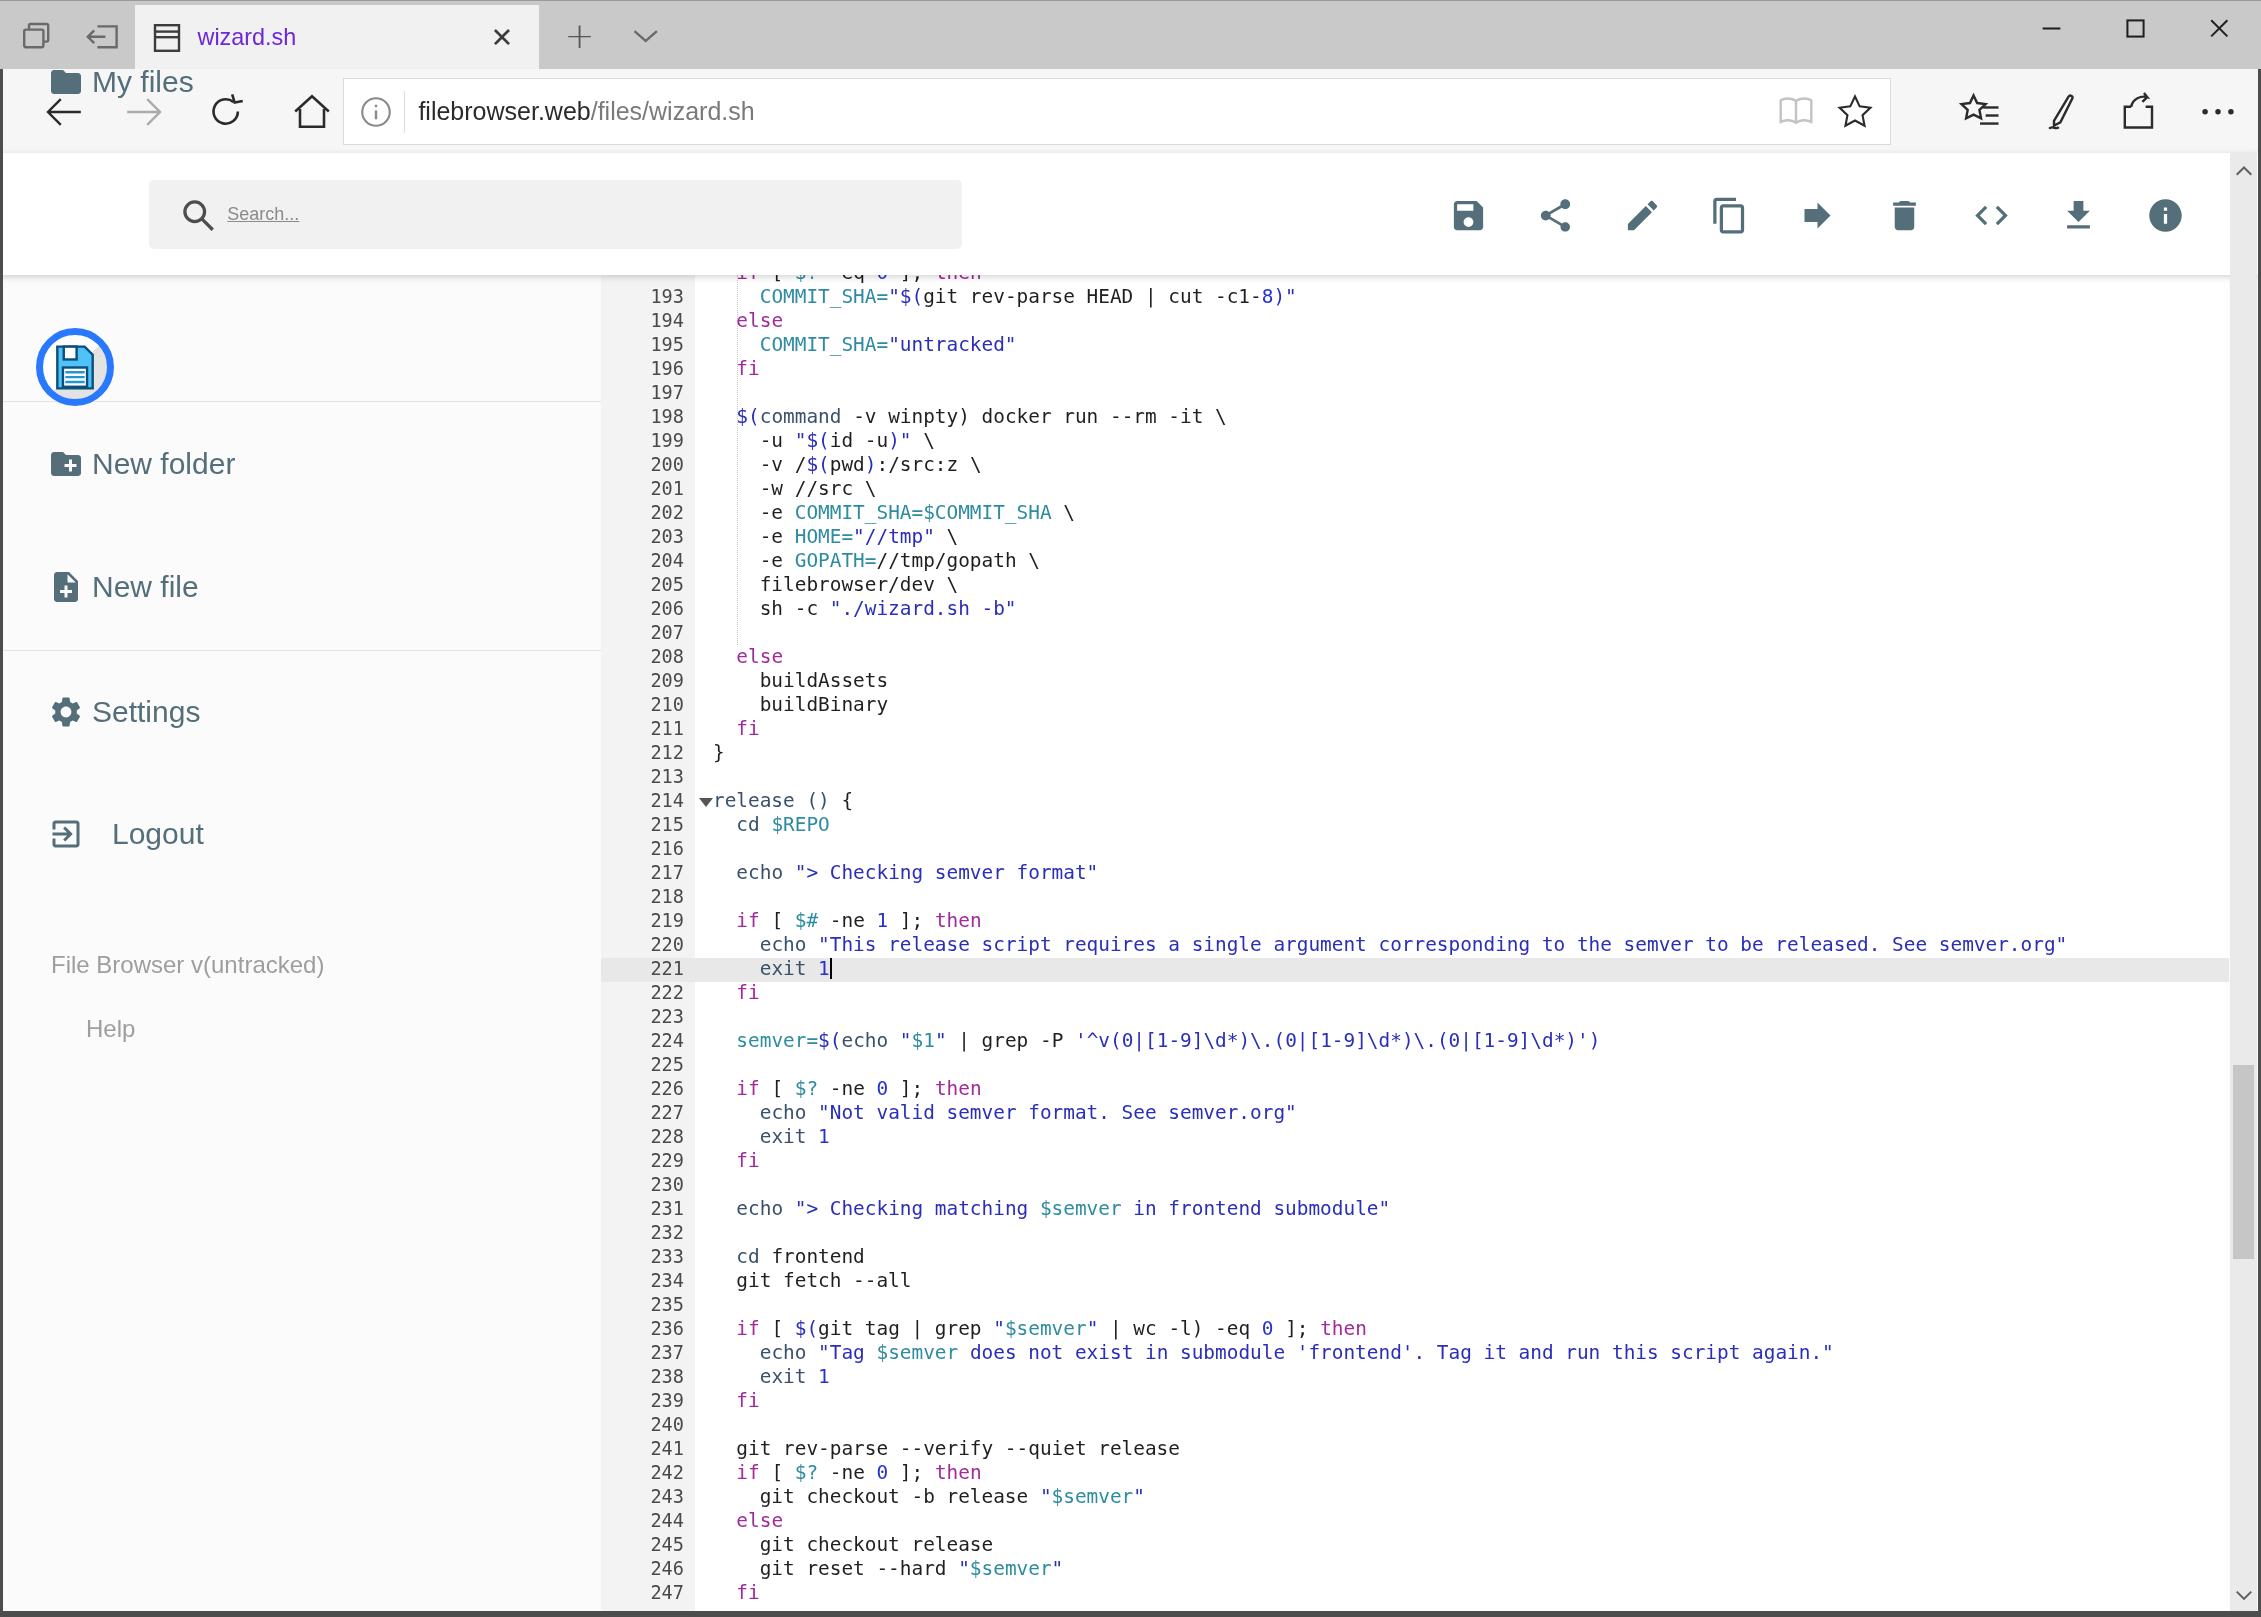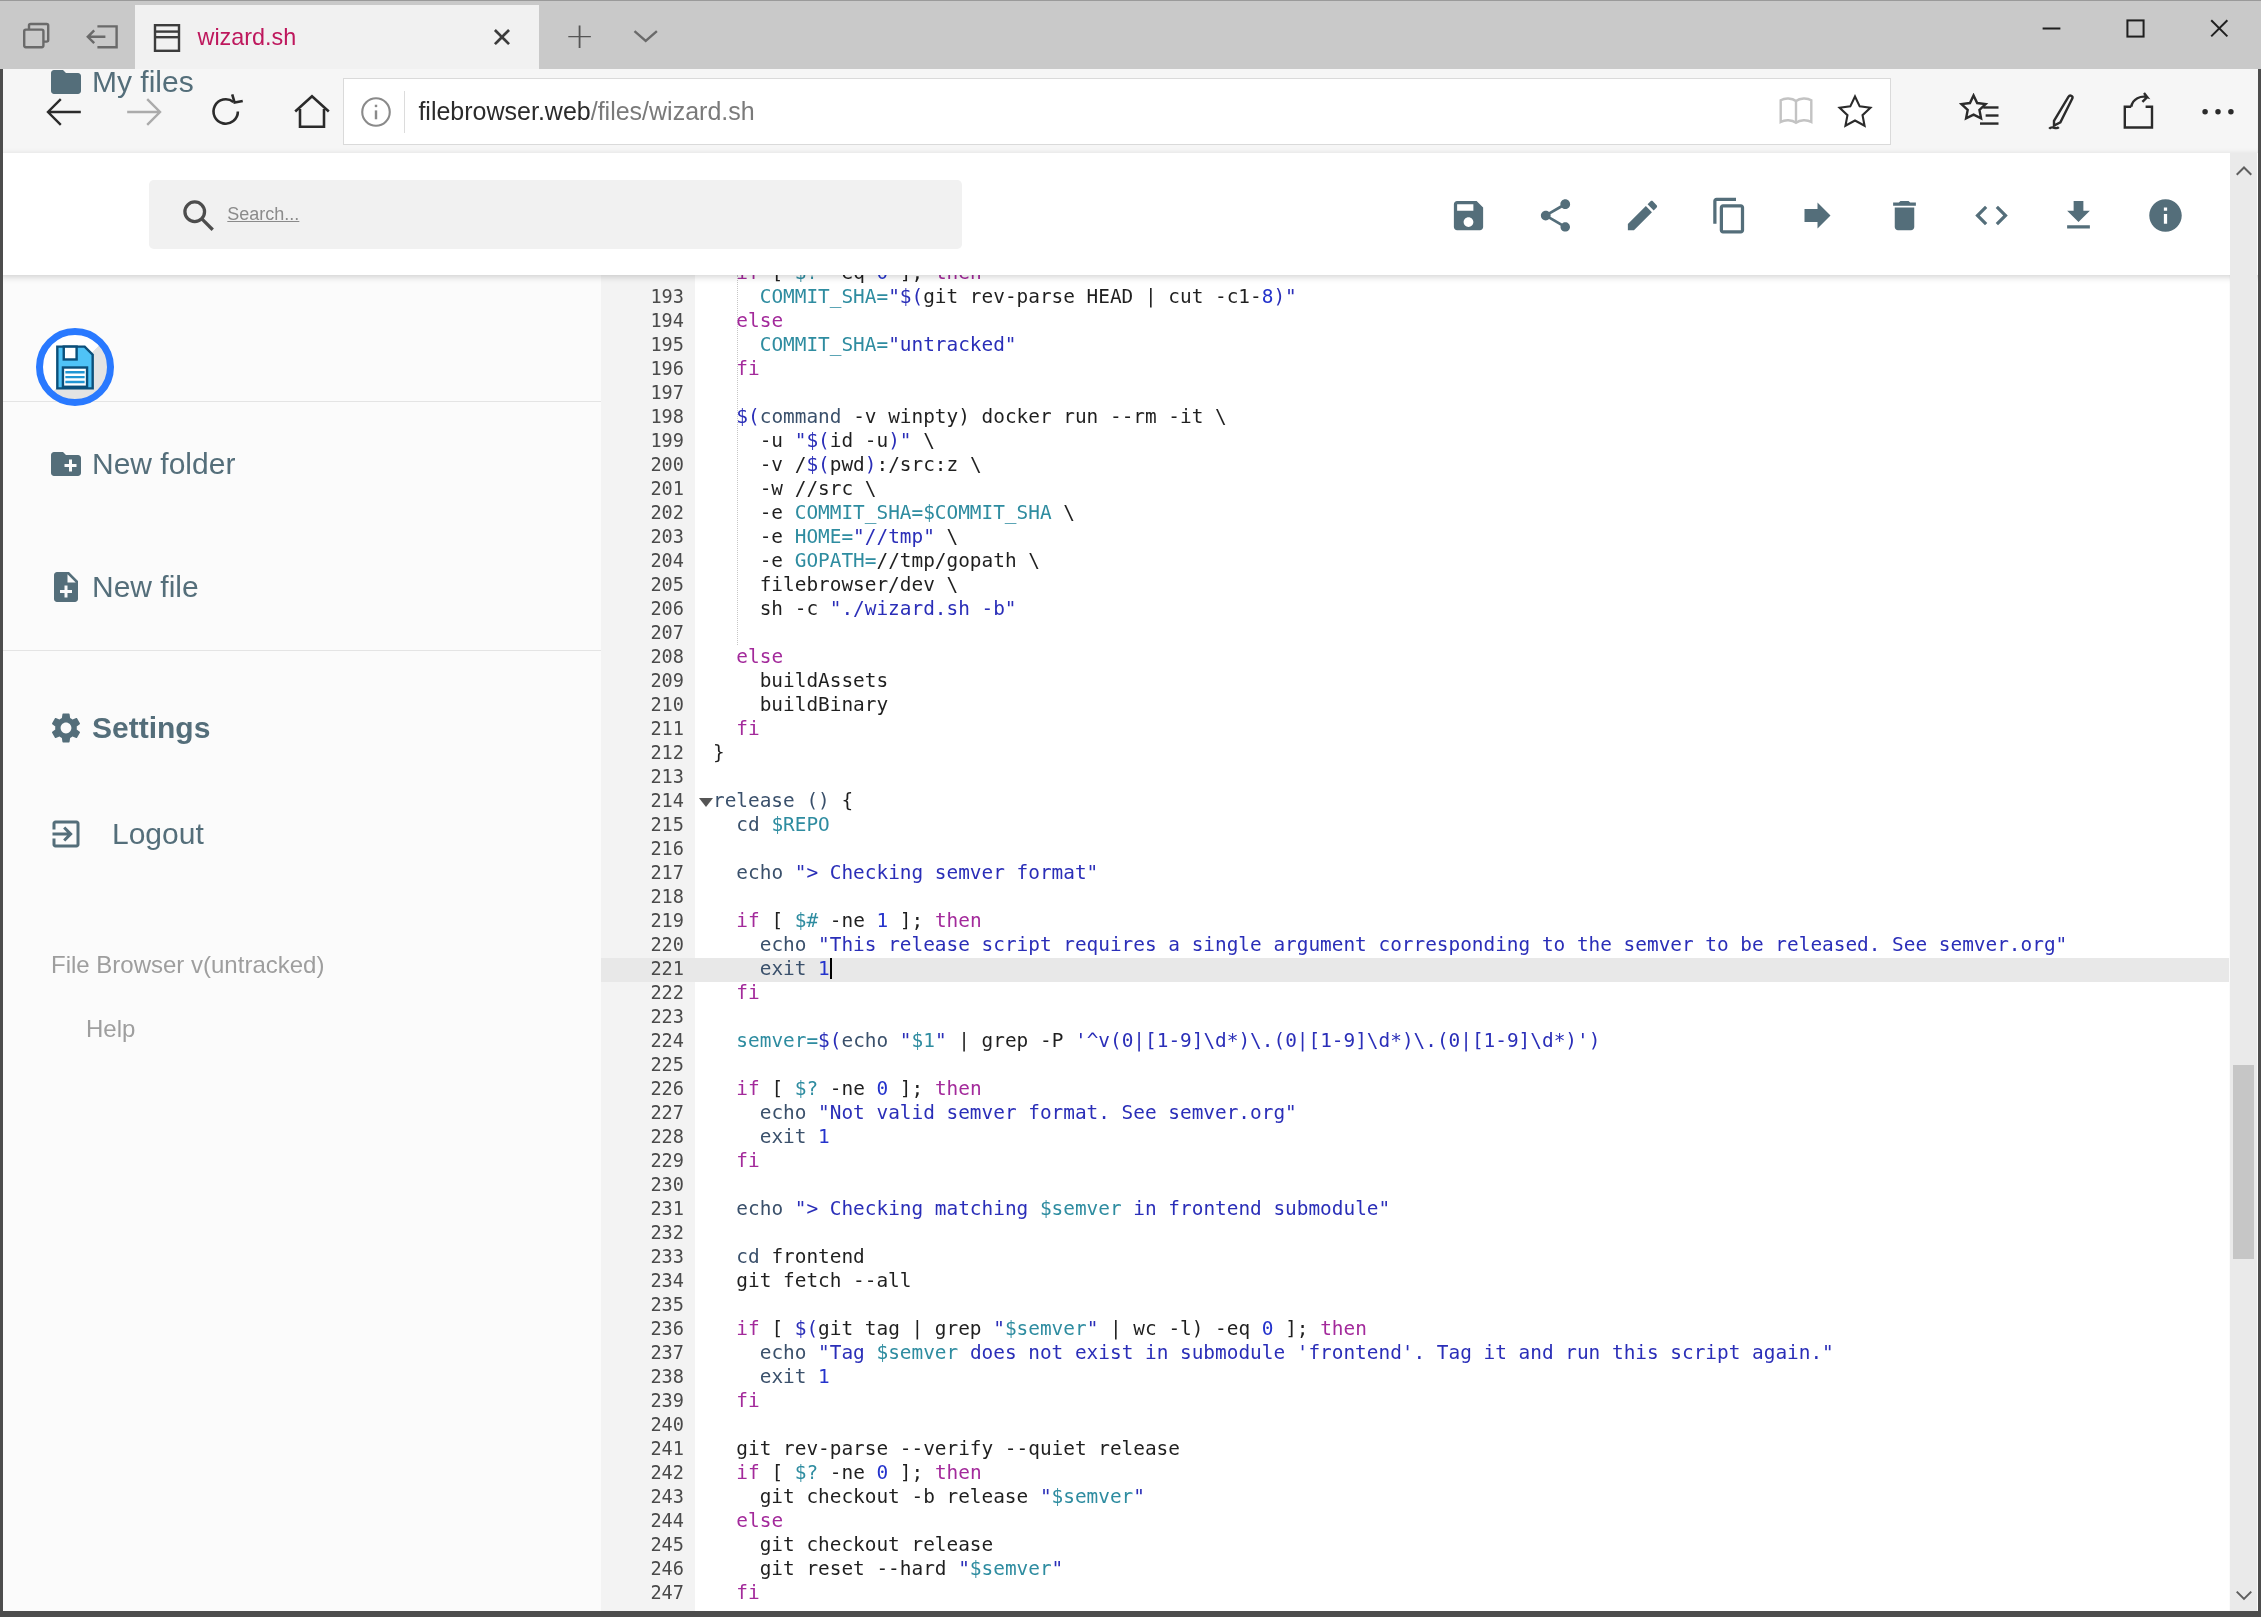--- a/index.html
+++ b/index.html
@@ -5,21 +5,21 @@
   html,body{margin:0;padding:0;background:#888;}
   #stage{position:relative;width:2261px;height:1617px;background:#fff;overflow:hidden;
          font-family:"Liberation Sans",sans-serif;-webkit-font-smoothing:antialiased;}
   .abs{position:absolute;}
 
   
   #titlebar{left:0;top:0;width:2261px;height:69px;background:#c9c9c9;border-top:0.8px solid #9a9a9a;}
   .tb-icon{position:absolute;top:0;height:69px;display:flex;align-items:center;justify-content:center;color:#5f5f5f;}
   #tab{position:absolute;left:135px;top:4px;width:404px;height:65px;background:#f1f1f1;
        display:flex;align-items:center;}
-  #tab-title{font-size:23.4px;color:#be185d;margin-left:14.5px;white-space:nowrap;}
+  #tab-title{font-size:23.4px;color:#6d28d9;margin-left:14.5px;white-space:nowrap;}
   #tab-close{position:absolute;right:14.5px;top:0;height:65px;width:45px;display:flex;align-items:center;justify-content:center;
              font-size:27.4px;color:#3c3c3c;font-weight:300;}
   .chrome-glyph{font-family:"DejaVu Sans",sans-serif;}
   #win-controls{position:absolute;right:0;top:0;height:55px;display:flex;}
   .winbtn{width:84px;height:55px;display:flex;align-items:center;justify-content:center;color:#1f1f1f;font-size:24px;}
 
   #navbar{left:0;top:69px;width:2261px;height:85px;background:#f6f6f6;}
   .nav-ic{position:absolute;top:0;height:85px;width:65px;display:flex;align-items:center;justify-content:center;}
   #urlbar{position:absolute;left:343px;top:9px;width:1548px;height:67px;background:#fff;border:1.6px solid #dadada;
           box-sizing:border-box;display:flex;align-items:center;}
@@ -318,21 +318,21 @@
             </svg></span>
         <span class="lbl">New folder</span>
       </div>
       <div class="side-item" style="top:263px;">
         <span class="ic"><svg viewBox="0 0 24 24" width="36" height="36">
               <path d="M14 2H6c-1.1 0-1.99.9-1.99 2L4 20c0 1.1.89 2 1.99 2H18c1.1 0 2-.9 2-2V8l-6-6zm2 14h-3v3h-2v-3H8v-2h3v-3h2v3h3v2zm-3-7V3.5L18.5 9H13z"></path>
             </svg></span>
         <span class="lbl">New file</span>
       </div>
       <div class="side-div" style="top:375px;"></div>
-      <div class="side-item" style="top:404px;font-weight:bold;">
+      <div class="side-item" style="top:388px;">
         <span class="ic"><svg viewBox="0 0 24 24" width="36" height="36">
               <path d="M19.14 12.94c.04-.3.06-.61.06-.94 0-.32-.02-.64-.07-.94l2.03-1.58c.18-.14.23-.41.12-.61l-1.92-3.32c-.12-.22-.37-.29-.59-.22l-2.39.96c-.5-.38-1.03-.7-1.62-.94l-.36-2.54c-.04-.24-.24-.41-.48-.41h-3.84c-.24 0-.43.17-.47.41l-.36 2.54c-.59.24-1.13.57-1.62.94l-2.39-.96c-.22-.08-.47 0-.59.22L2.74 8.87c-.12.21-.08.47.12.61l2.03 1.58c-.05.3-.09.63-.09.94s.02.64.07.94l-2.03 1.58c-.18.14-.23.41-.12.61l1.92 3.32c.12.22.37.29.59.22l2.39-.96c.5.38 1.03.7 1.62.94l.36 2.54c.05.24.24.41.48.41h3.84c.24 0 .44-.17.47-.41l.36-2.54c.59-.24 1.13-.56 1.62-.94l2.39.96c.22.08.47 0 .59-.22l1.92-3.32c.12-.22.07-.47-.12-.61l-2.01-1.58zM12 15.6c-1.98 0-3.6-1.62-3.6-3.6s1.62-3.6 3.6-3.6 3.6 1.62 3.6 3.6-1.62 3.6-3.6 3.6z"></path>
             </svg></span>
         <span class="lbl">Settings</span>
       </div>
       <div class="side-item" style="top:510px;gap:20px;">
         <span class="ic"><svg viewBox="0 0 24 24" width="36" height="36">
               <path d="M10.09 15.59L11.5 17l5-5-5-5-1.41 1.41L12.67 11H3v2h9.67l-2.58 2.59zM19 3H5c-1.11 0-2 .9-2 2v4h2V5h14v14H5v-4H3v4c0 1.1.89 2 2 2h14c1.1 0 2-.9 2-2V5c0-1.1-.9-2-2-2z"></path>
             </svg></span>
         <span class="lbl">Logout</span>

